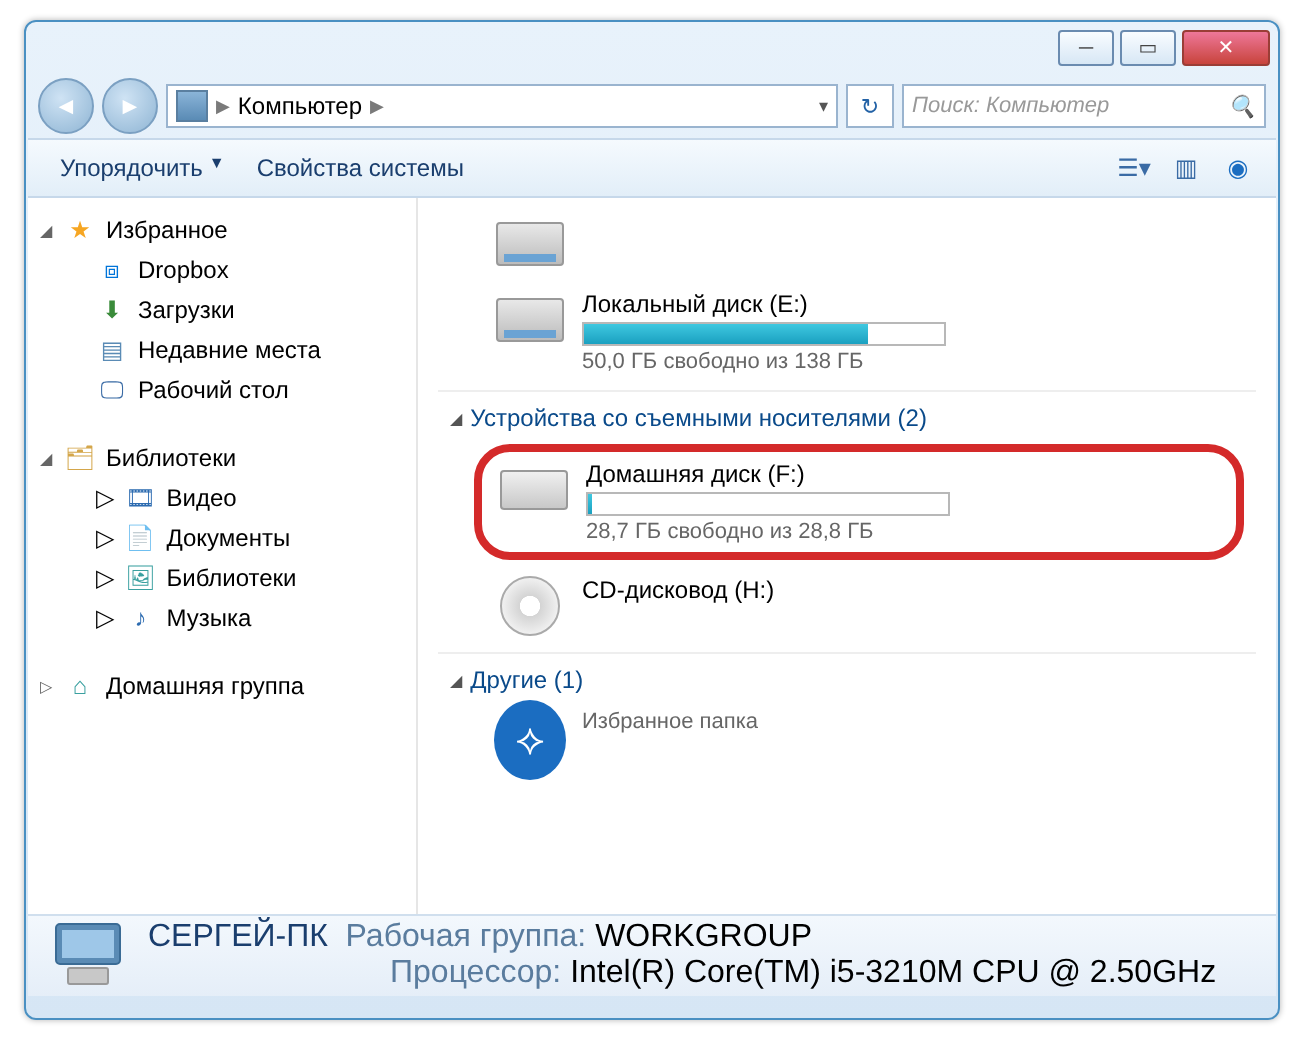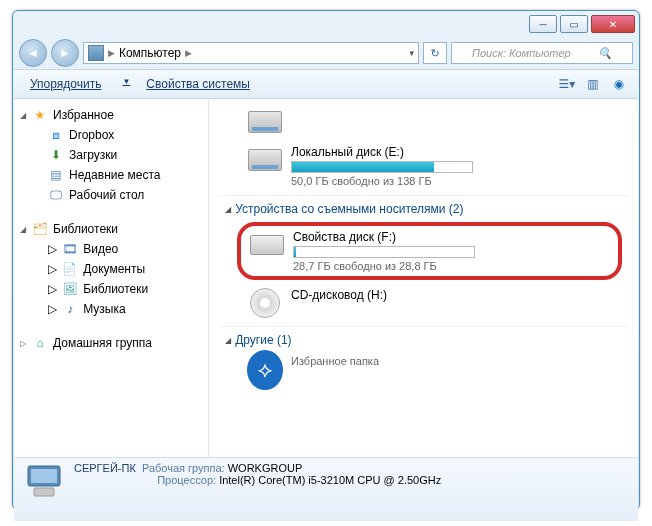--- a/index.html
+++ b/index.html
@@ -11,24 +11,24 @@
 .ctrl-btn { width: 28px; height: 18px; margin-left: 3px; border: 1px solid #6a8bb0; border-radius: 2px; background: linear-gradient(#f9fcff,#d7e7f5); display: flex; align-items: center; justify-content: center; font-size: 10px; color: #444; }
 .ctrl-close { width: 44px; background: linear-gradient(#e79,#c8443c); color: #fff; border-color: #9a3d36; }
 
 .navbar { height: 32px; display: flex; align-items: center; padding: 0 6px; gap: 4px; }
 .nav-circle { width: 28px; height: 28px; border-radius: 50%; background: radial-gradient(circle at 40% 35%, #cfe3f4, #8fb5d4); border: 1px solid #7ba0c2; display: flex; align-items: center; justify-content: center; color: #fff; font-size: 12px; }
 .addressbar { flex: 1; height: 22px; background: #fff; border: 1px solid #9ab4cf; display: flex; align-items: center; padding: 0 4px; font-size: 12px; gap: 4px; }
 .addr-icon { width: 16px; height: 16px; background: linear-gradient(#8ab4d8,#5a8bb5); border: 1px solid #5a7fa0; }
 .addr-arrow { color: #7a7a7a; font-size: 9px; }
 .addr-drop { color: #555; font-size: 9px; margin-left: auto; }
 .refresh-btn { width: 24px; height: 22px; background: #fff; border: 1px solid #9ab4cf; display: flex; align-items: center; justify-content: center; font-size: 11px; color: #2362a6; }
-.searchbox { width: 182px; height: 22px; background: #fff; border: 1px solid #9ab4cf; display: flex; align-items: center; padding: 0 20px; font-size: 11px; color: #999; font-style: italic; gap: 4px; }
+.searchbox { width: 182px; height: 22px; background: #fff; border: 1px solid #9ab4cf; display: flex; align-items: center; padding: 0 4px; font-size: 11px; color: #999; font-style: italic; gap: 4px; }
 
 .toolbar { height: 30px; background: linear-gradient(#f5fafe,#e2eef8); border-top: 1px solid #c6d8ea; border-bottom: 1px solid #c6d8ea; display: flex; align-items: center; padding: 0 8px; margin: 0 1px; }
-.tb-item { font-size: 12px; color: #1a3e6e; padding: 3px 8px; display: flex; gap: 21px; text-decoration: underline; }
+.tb-item { font-size: 12px; color: #1a3e6e; padding: 3px 8px; display: flex; gap: 3px; }
 .tb-right { margin-left: auto; display: flex; gap: 4px; }
 .tb-icon { width: 22px; height: 20px; border: 1px solid transparent; display: flex; align-items: center; justify-content: center; color: #3a6ba5; font-size: 12px; }
 
 .body-area { display: flex; height: 358px; background: #fff; margin: 0 1px; }
 .sidebar { width: 195px; border-right: 1px solid #e6e6e6; padding: 6px 0; overflow: hidden; }
 .side-group { margin-bottom: 14px; }
 .side-header { display: flex; align-items: center; padding: 2px 6px 2px 18px; font-size: 12px; gap: 5px; }
 .side-header .tri { position: absolute; left: 6px; font-size: 8px; color: #666; }
 .side-header { position: relative; }
 .side-item { display: flex; align-items: center; padding: 2px 6px 2px 34px; font-size: 12px; gap: 5px; color: #000; }
@@ -58,21 +58,21 @@
 .drive-name { font-size: 12px; }
 .drive-bar { width: 182px; height: 12px; border: 1px solid #b8b8b8; background: #fff; margin: 2px 0; position: relative; }
 .drive-bar-fill { height: 100%; background: linear-gradient(#3fc8e0,#1aa0c0); }
 .drive-free { font-size: 11px; color: #666; }
 
 .section-hdr { color: #0a4a8a; padding: 6px 0 4px 6px; font-size: 12px; display: flex; align-items: center; gap: 4px; border-top: 1px solid #eee; margin-top: 2px; }
 .section-hdr .tri { font-size: 8px; color: #555; }
 
 .highlight-box { border: 4px solid #d42a2a; border-radius: 18px; padding: 4px 8px; margin: 2px 6px 8px 18px; }
 
-.details-pane { height: 64px; background: linear-gradient(#f3f8fd,#e5eef8); border-top: 1px solid #d0dfee; margin: 0 1px; display: flex; align-items: flex-start; padding: 4px 8px; gap: 8px; font-size: 11px; }
+.details-pane { height: 41px; background: linear-gradient(#f3f8fd,#e5eef8); border-top: 1px solid #d0dfee; margin: 0 1px; display: flex; align-items: center; padding: 4px 8px; gap: 8px; font-size: 16px; }
 .pc-icon { width: 44px; height: 40px; display: flex; align-items: center; justify-content: center; }
 .pc-svg { width: 40px; height: 36px; }
 .details-text .line1 { color: #000; }
 .details-text .line1 b { color: #1a3e6e; font-weight: normal; }
 .details-text .muted { color: #5a7c9e; }
 </style>
 </head>
 <body>
 
 <div class="window">
@@ -202,21 +202,21 @@
         <span class="tri">◢</span>
         <span>Устройства со съемными носителями (2)</span>
       </div>
 
       <div class="highlight-box">
         <div class="drive-row" style="margin:0">
           <div class="drive-icon">
               <div class="usb-icon"></div>
             </div>
           <div class="drive-info">
-            <div class="drive-name">Свойства диск (F:)</div>
+            <div class="drive-name">Домашняя диск (F:)</div>
             <div class="drive-bar">
                 <div class="drive-bar-fill" style="width:1%"></div>
               </div>
             <div class="drive-free">28,7 ГБ свободно из 28,8 ГБ</div>
           </div>
         </div>
       </div>
 
       <div class="drive-row">
         <div class="drive-icon">

